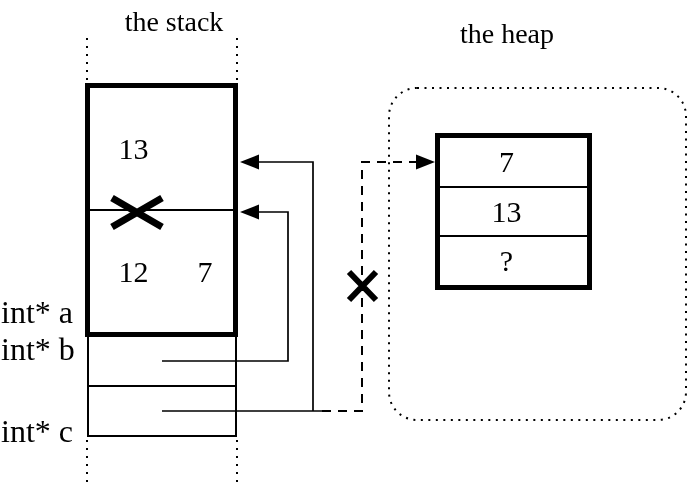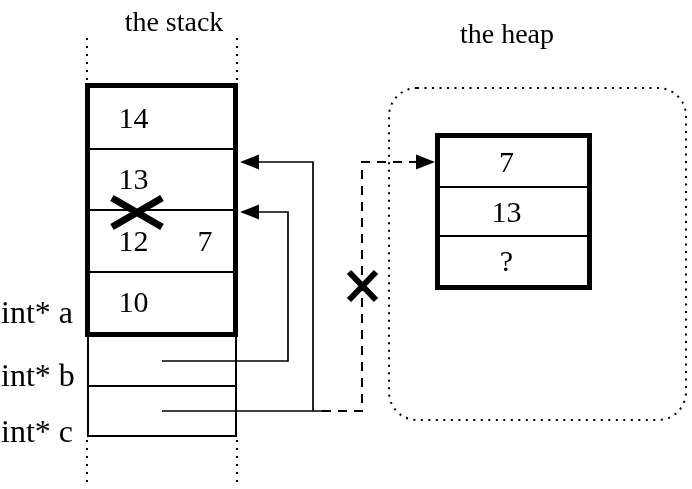--- a/index.html
+++ b/index.html
@@ -53,41 +53,35 @@
   .wires{left:0;top:0;pointer-events:none;}
 </style>
 </head>
 <body>
 
 <div class="abs title" style="left:89px;top:6px;width:170px;">the stack</div>
 <div class="abs title" style="left:417px;top:18px;width:180px;">the heap</div>
 
 <div class="abs stack-box">
   <div class="stack-cell">
-    <span>14</span>
-  </div>
-  <div class="stack-cell">
     <span>13</span>
   </div>
   <div class="stack-cell">
     <span>12</span>
     <span class="corrected">7</span>
-  </div>
-  <div class="stack-cell">
-    <span>10</span>
   </div>
 </div>
 
 <div class="abs var-cells">
   <div class="var-cell var-cell-b"></div>
   <div class="var-cell"></div>
 </div>
 
 <div class="abs var-label" style="top:297px;">int* a</div>
-<div class="abs var-label" style="top:360px;">int* b</div>
+<div class="abs var-label" style="top:334px;">int* b</div>
 <div class="abs var-label" style="top:416px;">int* c</div>
 
 <div class="abs heap-box">
   <div class="heap-cell">
     <span>7</span>
   </div>
   <div class="heap-cell">
     <span>13</span>
   </div>
   <div class="heap-cell">

